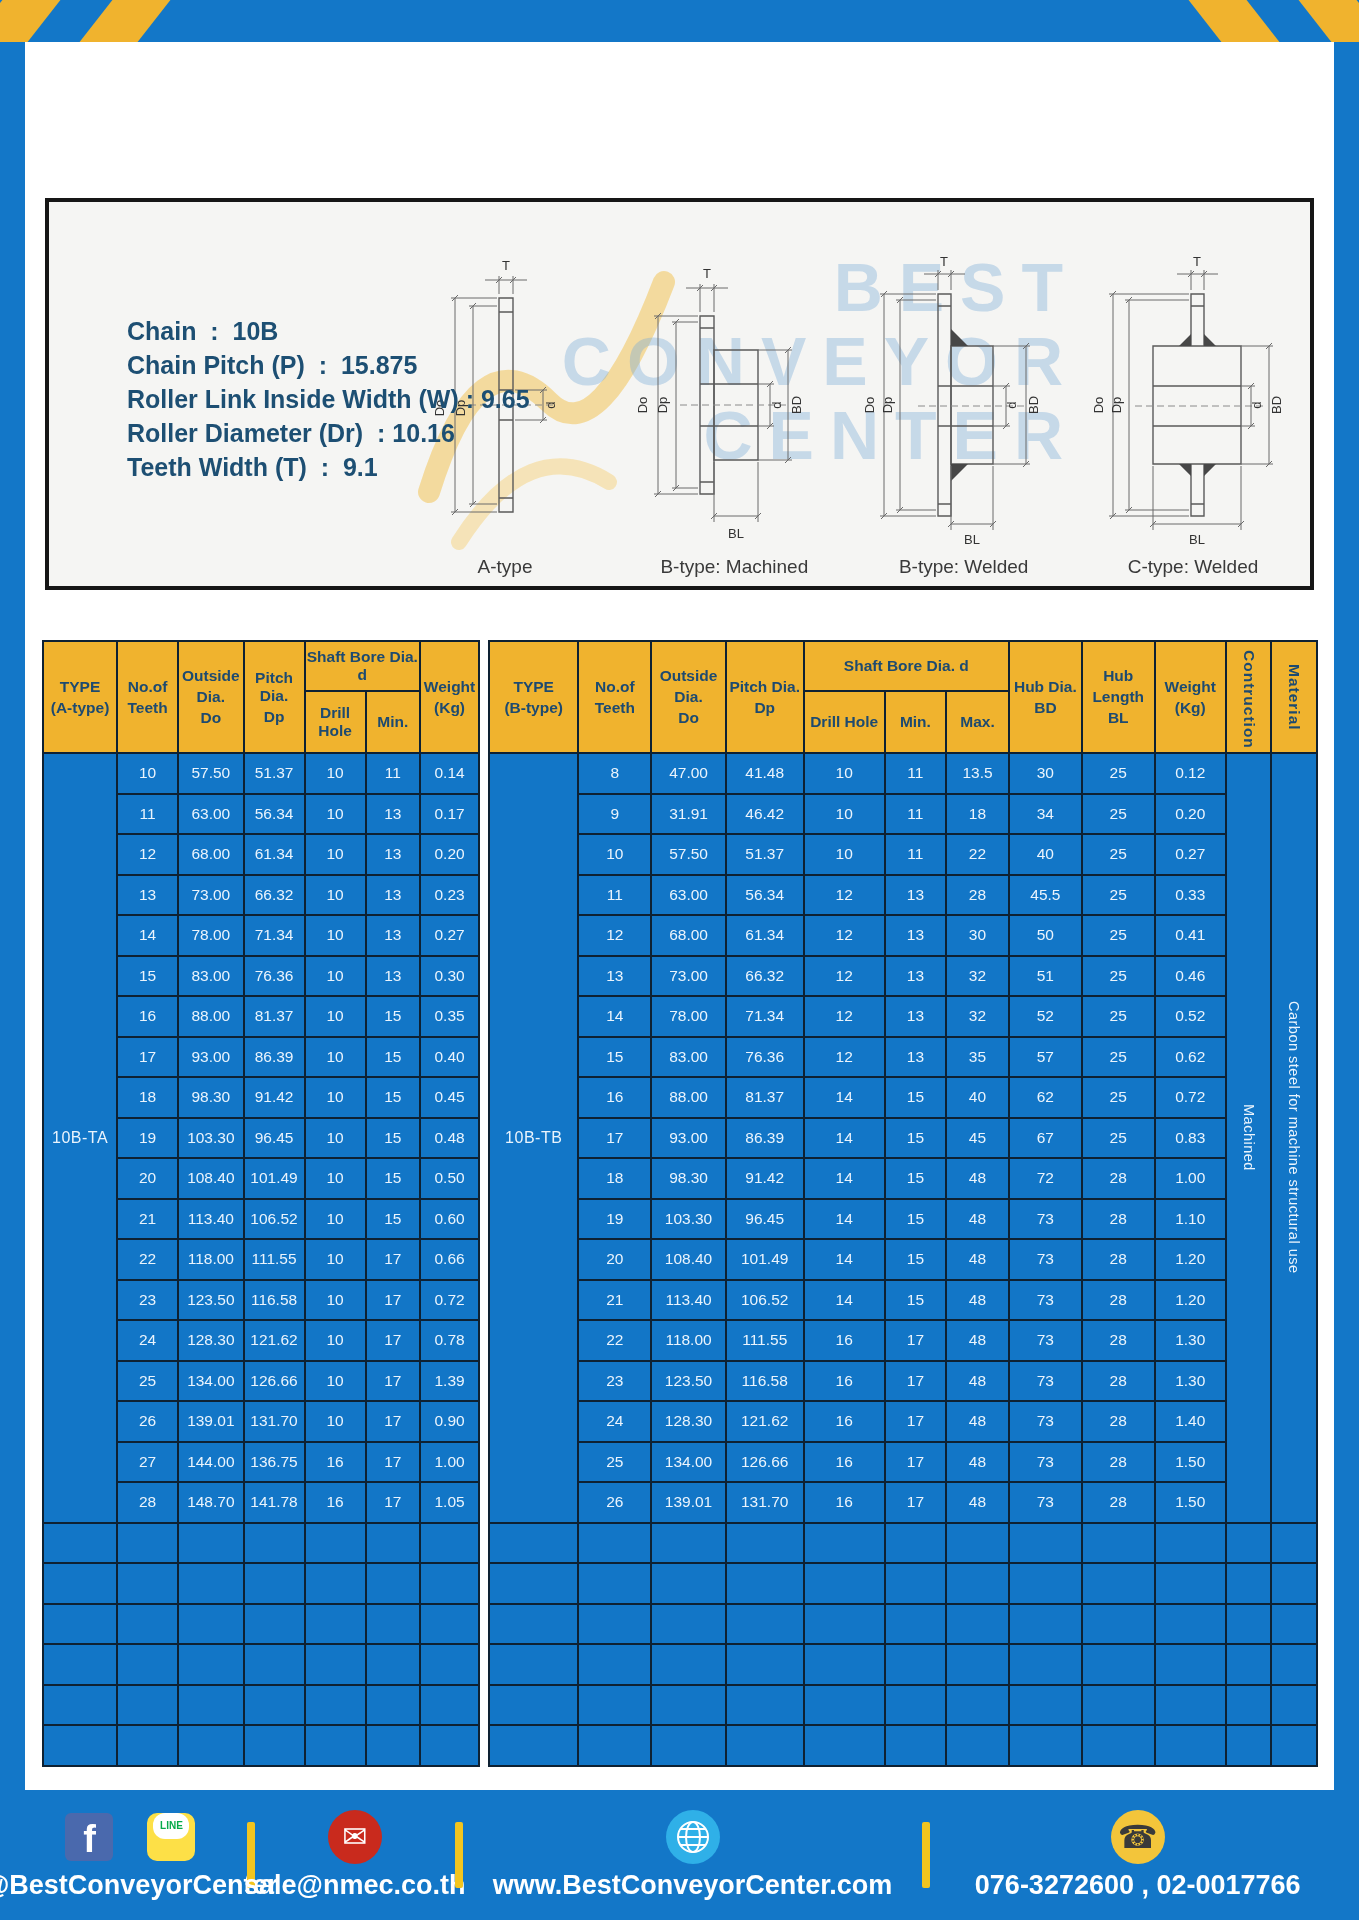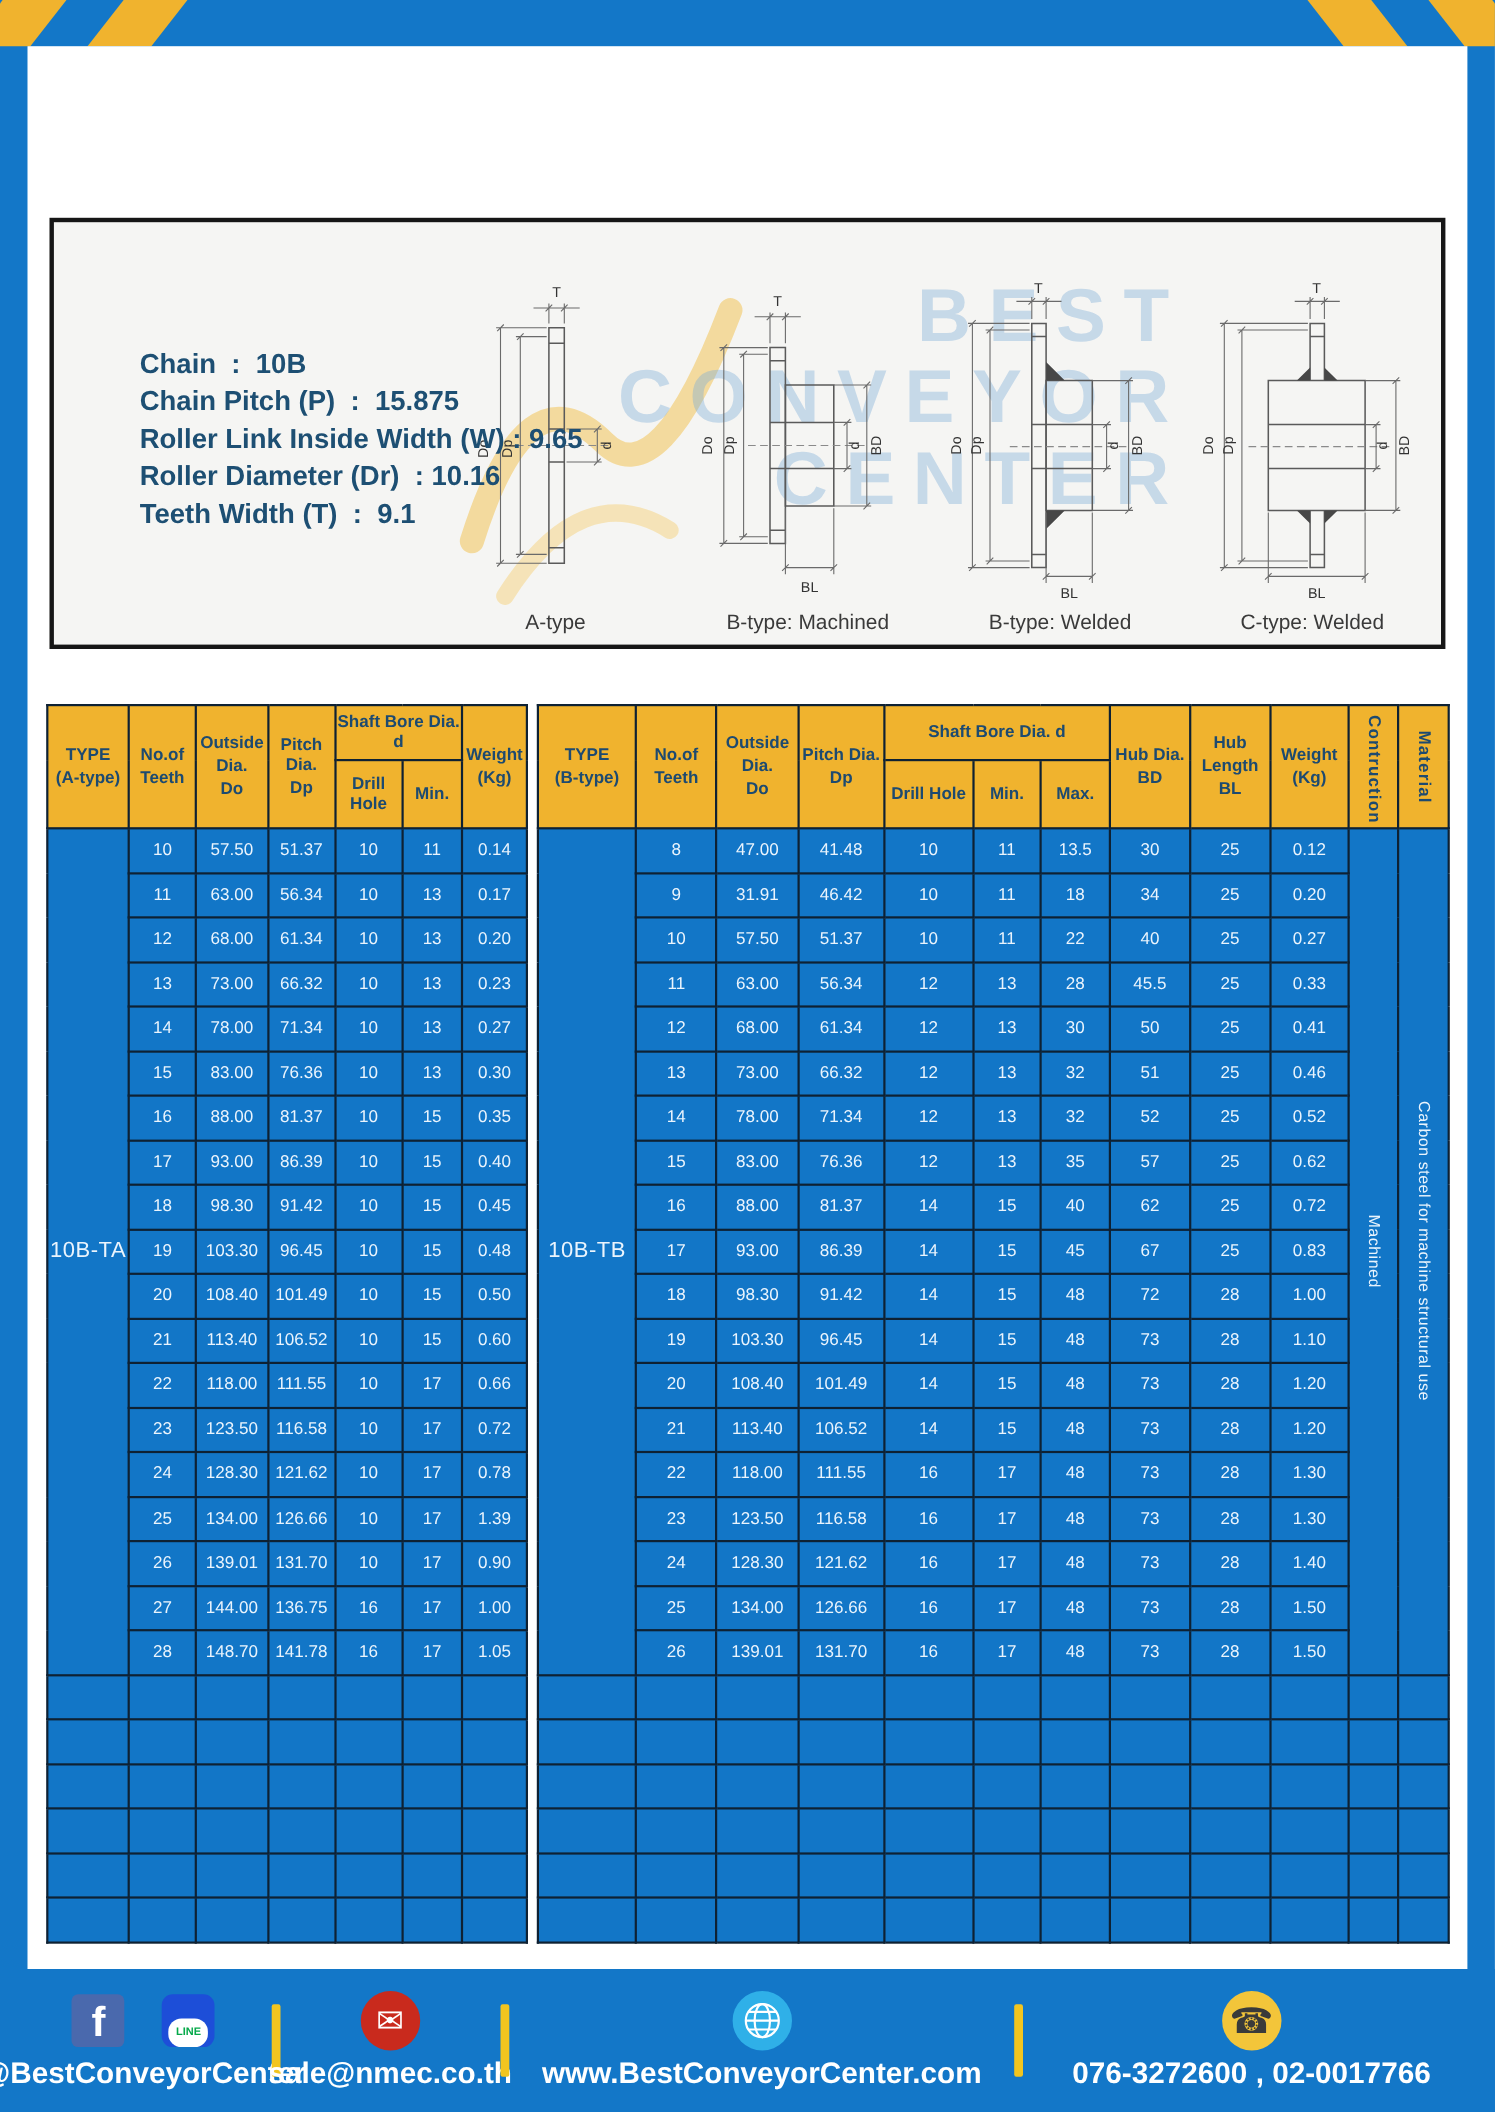--- a/index.html
+++ b/index.html
@@ -49,34 +49,34 @@
   .tables{position:absolute; left:17px; top:598px; width:1276px; display:flex; gap:8px;}
   table{border-collapse:collapse; table-layout:fixed;}
   .ta{width:438px;} .tb{width:830px;}
   th,td{border:2.5px solid var(--cellborder); text-align:center; vertical-align:middle;}
   thead th{background:var(--yellow); color:var(--navy); font-size:15.5px; font-weight:bold; padding:4px 1px;}
   thead tr:first-child th{height:50px;}
   thead tr:last-child th{height:62px;}
   th span{display:block; margin:3px 0;}
   .th-vert{writing-mode:vertical-rl; padding:8px 2px; letter-spacing:1px;}
   tbody td{background:var(--cellblue); color:#eaf4fd; font-size:15.5px; height:40.5px; padding:0 1px;}
-  td.type-cell{font-size:20px; letter-spacing:.5px;}
+  td.type-cell{font-size:16px; letter-spacing:.5px;}
   td.vert-cell{writing-mode:vertical-rl; font-size:14.5px; padding:6px 2px; letter-spacing:.5px;}
   td.empty-cell{height:40.5px;}
   
   .footer{position:absolute; left:0; right:0; bottom:0; height:130px; background:var(--blue);
     display:flex; align-items:center; padding:0 14px;}
   .f-sec{display:flex; flex-direction:column; align-items:center; justify-content:center; gap:6px;}
   .f-sec.s1{width:17.5%;} .f-sec.s2{width:15%;} .f-sec.s3{width:35.5%;} .f-sec.s4{width:32%;}
   .f-bar{width:8px; height:66px; background:var(--divyellow); border-radius:2px; flex:none;}
   .f-text{color:#fff; font-size:27px; font-weight:bold; white-space:nowrap;}
   .icon-row{display:flex; gap:10px; align-items:center; height:54px;}
   .ic-fb{width:48px; height:48px; background:#4a69ad; border-radius:6px; color:#fff;
     font-size:38px; font-weight:bold; display:flex; align-items:flex-end; justify-content:center; line-height:44px;}
-  .ic-line{width:48px; height:48px; background:#1d4ed8; border-radius:10px; display:flex; align-items:flex-end; justify-content:center;margin-left:24px;}
+  .ic-line{width:48px; height:48px; background:#fde047; border-radius:10px; display:flex; align-items:flex-start; justify-content:center;margin-left:24px;}
   .ic-line .bubble{width:36px; height:26px; background:#fff; border-radius:12px; display:flex; align-items:center; justify-content:center;
     color:#06a94a; font-size:10px; font-weight:bold;}
   .ic-round{width:54px; height:54px; border-radius:50%; display:flex; align-items:center; justify-content:center;}
   .ic-mail{background:#c92a1d; color:#fff; font-size:30px;}
   .ic-globe{background:#2fb0e8;}
   .ic-phone{background:#f3c53a; color:#3a3a3a; font-size:32px;}
 </style>
 </head>
 <body>
 

